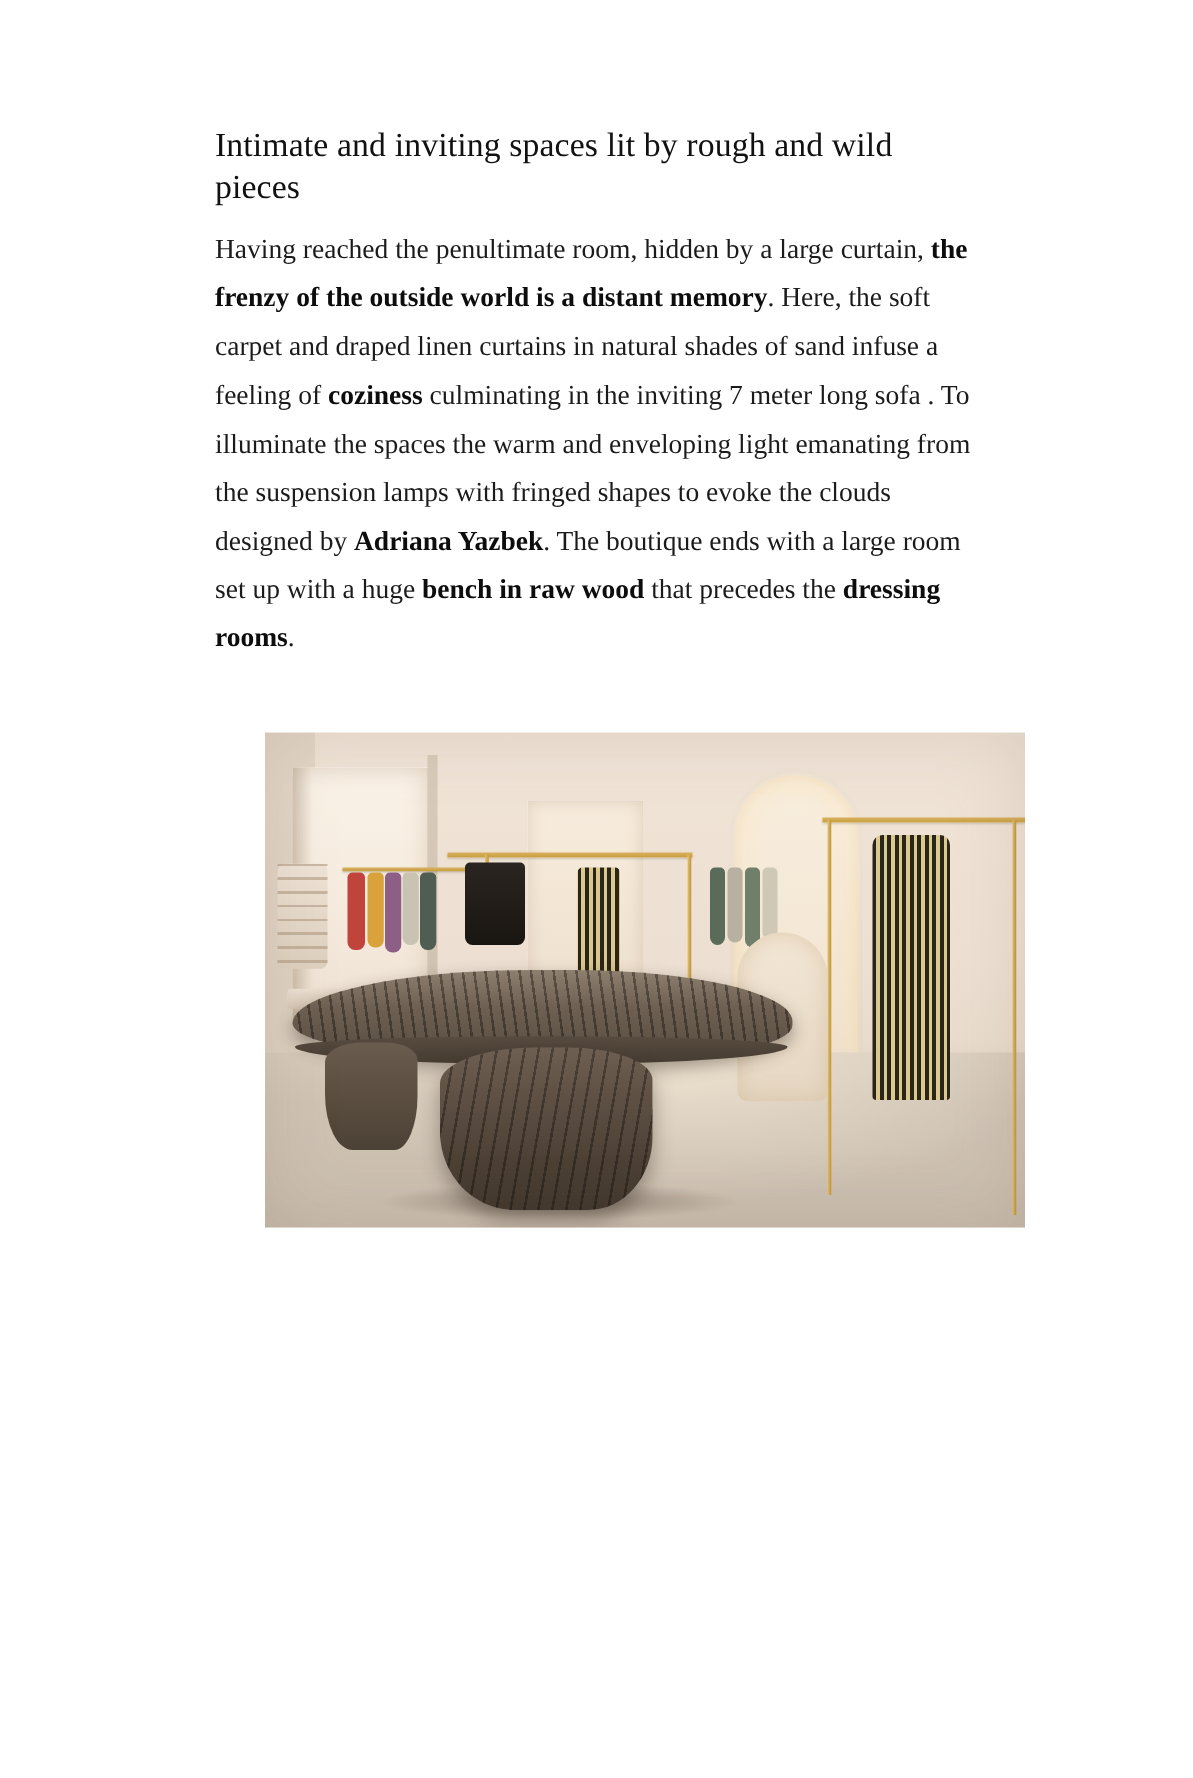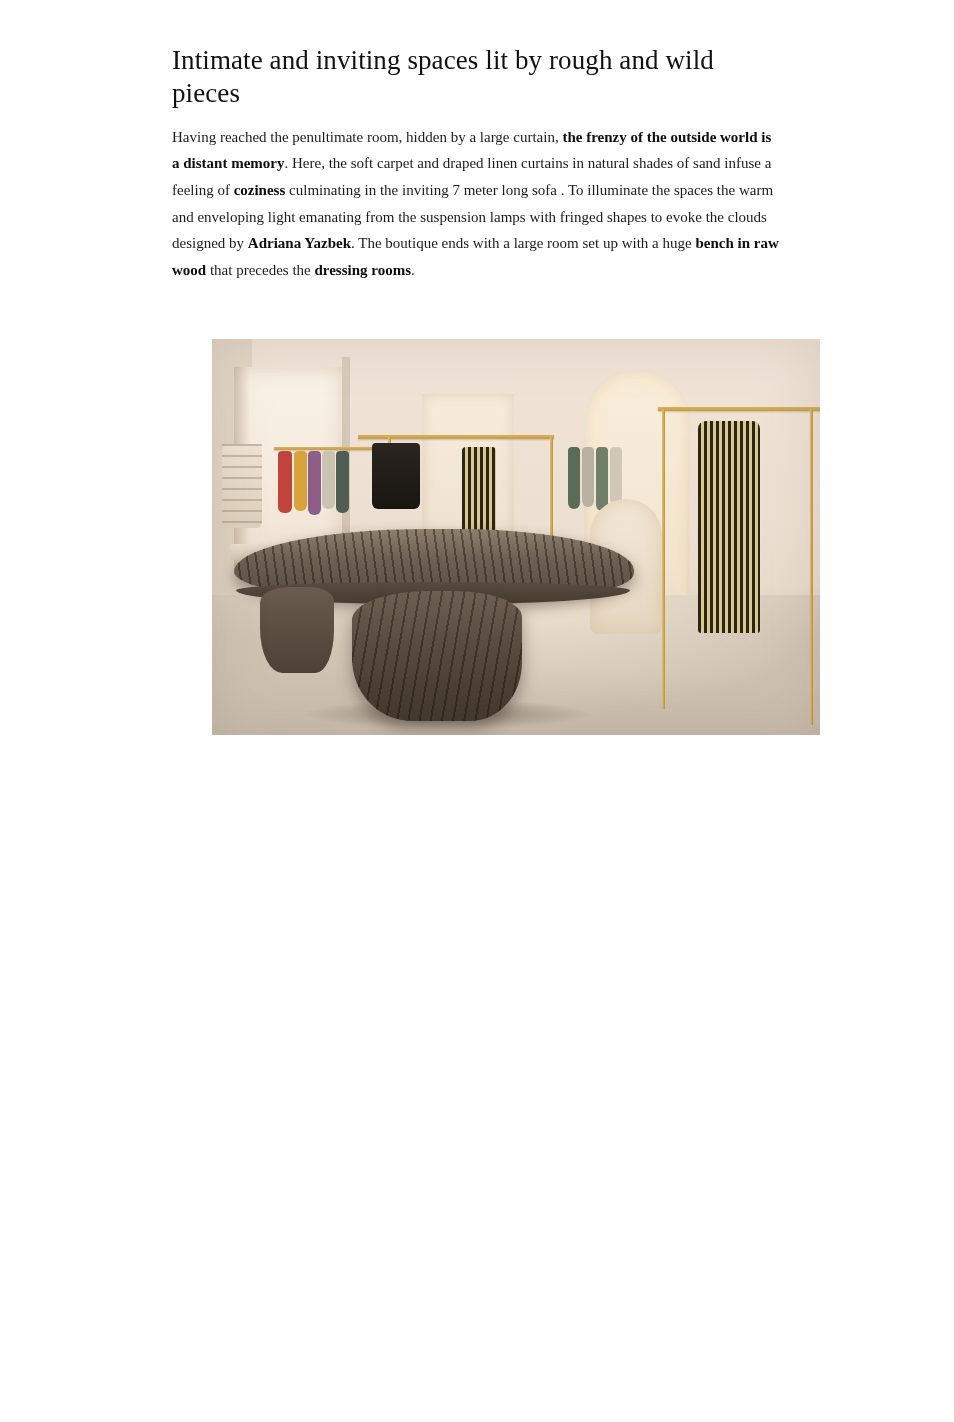--- a/index.html
+++ b/index.html
@@ -21,26 +21,26 @@
     top: 0;
     width: 608px;
   }
   .article-title {
     font-family: "Liberation Serif", "DejaVu Serif", serif;
     font-size: 27px;
     line-height: 1.22;
     font-weight: 400;
     color: #111111;
     margin: 0;
-    padding-top: 44px;
+    padding-top: 100px;
     letter-spacing: 0.1px;
   }
   .article-body {
     font-family: "Liberation Serif", "DejaVu Serif", serif;
-    font-size: 15px;
+    font-size: 22px;
     line-height: 1.77;
     color: #1b1b1b;
     margin: 14px 0 0 0;
     text-align: left;
   }
   .article-body b {
     font-weight: 700;
     color: #0d0d0d;
   }
   .figure {

